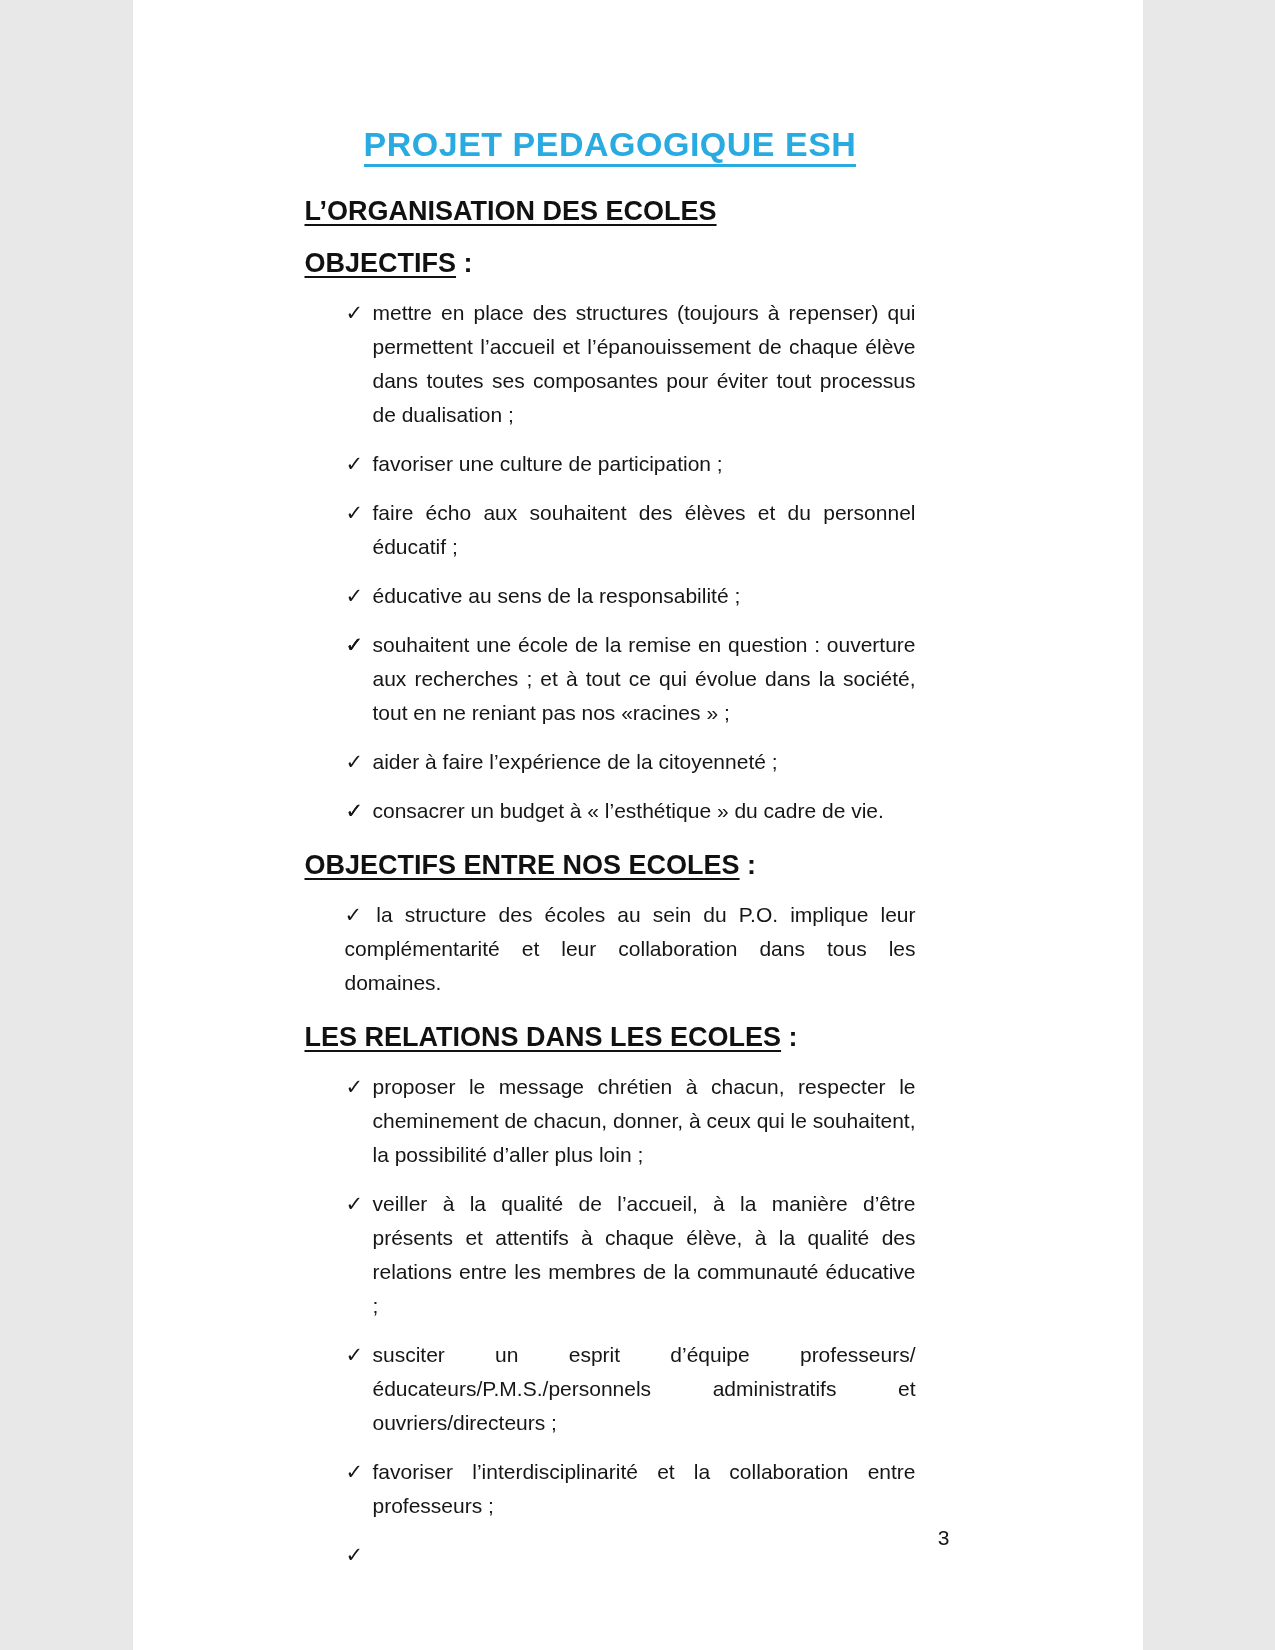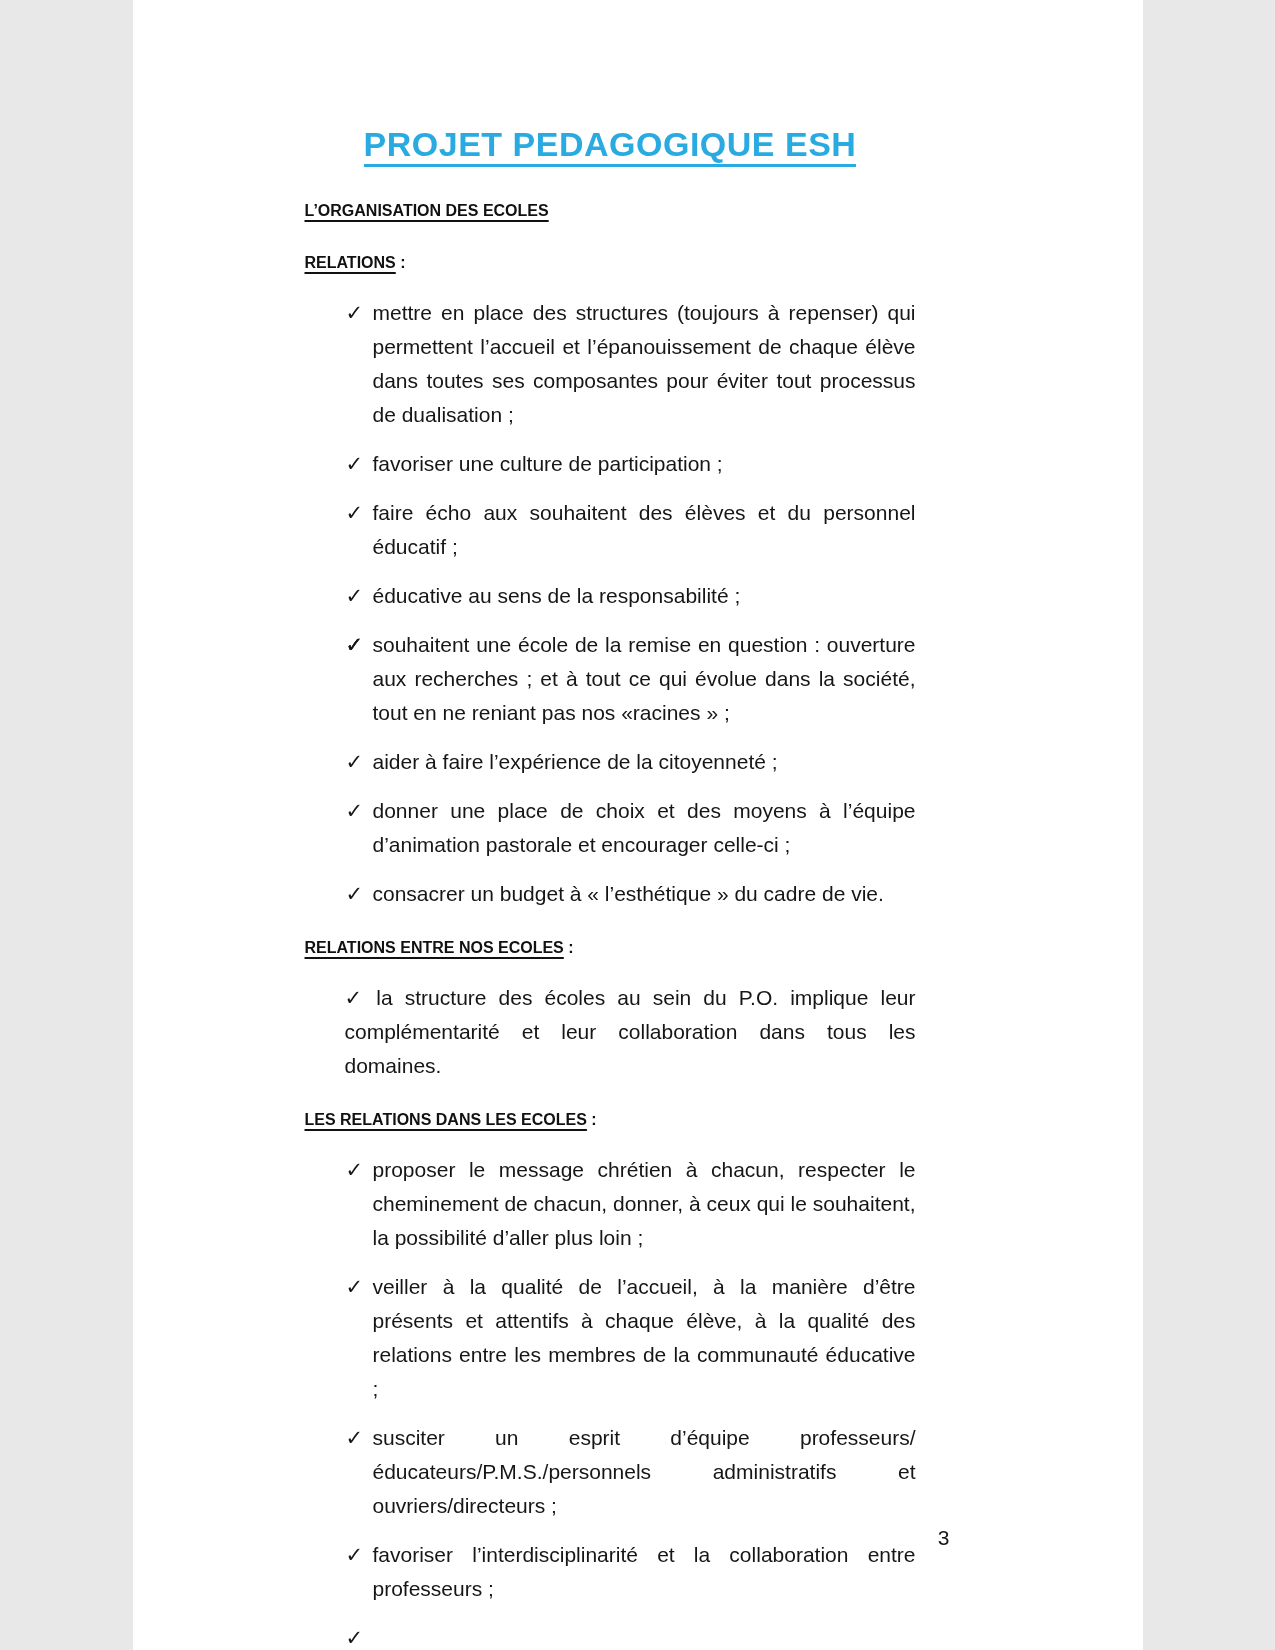--- a/index.html
+++ b/index.html
@@ -26,21 +26,21 @@
     line-height: 48px;
     margin: 0 0 28px 0;
     letter-spacing: 0.5px;
   }
   .doc-title .title-text {
     color: #29abe2;
     border-bottom: 3px solid #29abe2;
     padding-bottom: 1px;
   }
   .section-heading {
-    font-size: 16px;
+    font-size: 27px;
     font-weight: bold;
     line-height: 30px;
     margin: 22px 0 18px 0;
     color: #111111;
   }
   .section-heading .heading-text {
     text-decoration: underline;
     text-decoration-thickness: 2px;
     text-underline-offset: 4px;
   }
@@ -84,32 +84,32 @@
 </head>
 <body>
 
 <div class="page">
   <h1 class="doc-title">
     <span class="title-text">PROJET PEDAGOGIQUE ESH</span>
   </h1>
 
   <main id="doc-body">
       <div class="section-heading"><span class="heading-text">L’ORGANISATION DES ECOLES</span></div>
-      <div class="section-heading"><span class="heading-text">RELATIONS</span><span> :</span></div>
+      <div class="section-heading"><span class="heading-text">OBJECTIFS</span><span> :</span></div>
       <div class="bullet"><span class="check">✓</span><span class="bullet-text">mettre en place des structures (toujours à repenser) qui permettent l’accueil et l’épanouissement de chaque élève dans toutes ses composantes pour éviter tout processus de dualisation ;</span></div>
       <div class="bullet"><span class="check">✓</span><span class="bullet-text">favoriser une culture de participation ;</span></div>
       <div class="bullet"><span class="check">✓</span><span class="bullet-text">faire écho aux souhaitent des élèves et du personnel éducatif ;</span></div>
       <div class="bullet"><span class="check">✓</span><span class="bullet-text">éducative au sens de la responsabilité ;</span></div>
       <div class="bullet"><span class="check">✓</span></div>
       <div class="bullet"><span class="check">✓</span></div>
       <div class="bullet"><span class="check">✓</span><span class="bullet-text">souhaitent une école de la remise en question : ouverture aux recherches ; et à tout ce qui évolue dans la société, tout en ne reniant pas nos «racines » ;</span></div>
       <div class="bullet"><span class="check">✓</span><span class="bullet-text">aider à faire l’expérience de la citoyenneté ;</span></div>
-      <div class="bullet"><span class="check">✓</span><span class="bullet-text">donner une place de choix et des moyens à l’équipe d’animation pastorale et encourager celle-ci ;</span></div>
+      <div class="bullet"><span class="check">✓</span></div>
       <div class="bullet"><span class="check">✓</span><span class="bullet-text">consacrer un budget à « l’esthétique » du cadre de vie.</span></div>
-      <div class="section-heading"><span class="heading-text">RELATIONS ENTRE NOS ECOLES</span><span> :</span></div>
+      <div class="section-heading"><span class="heading-text">OBJECTIFS ENTRE NOS ECOLES</span><span> :</span></div>
       <div class="bullet flush"><span class="check">✓</span><span class="bullet-text">la structure des écoles au sein du P.O. implique leur complémentarité et leur collaboration dans tous les domaines.</span></div>
       <div class="section-heading"><span class="heading-text">LES RELATIONS DANS LES ECOLES</span><span> :</span></div>
       <div class="bullet"><span class="check">✓</span><span class="bullet-text">proposer le message chrétien à chacun, respecter le cheminement de chacun, donner, à ceux qui le souhaitent, la possibilité d’aller plus loin ;</span></div>
       <div class="bullet"><span class="check">✓</span><span class="bullet-text">veiller à la qualité de l’accueil, à la manière d’être présents et attentifs à chaque élève, à la qualité des relations entre les membres de la communauté éducative ;</span></div>
       <div class="bullet"><span class="check">✓</span><span class="bullet-text">susciter un esprit d’équipe professeurs/éducateurs/P.M.S./personnels administratifs et ouvriers/directeurs ;</span></div>
       <div class="bullet"><span class="check">✓</span><span class="bullet-text">favoriser l’interdisciplinarité et la collaboration entre professeurs ;</span></div>
       <div class="bullet"><span class="check">✓</span></div>
     </main>
 
   <div class="page-number">3</div>

